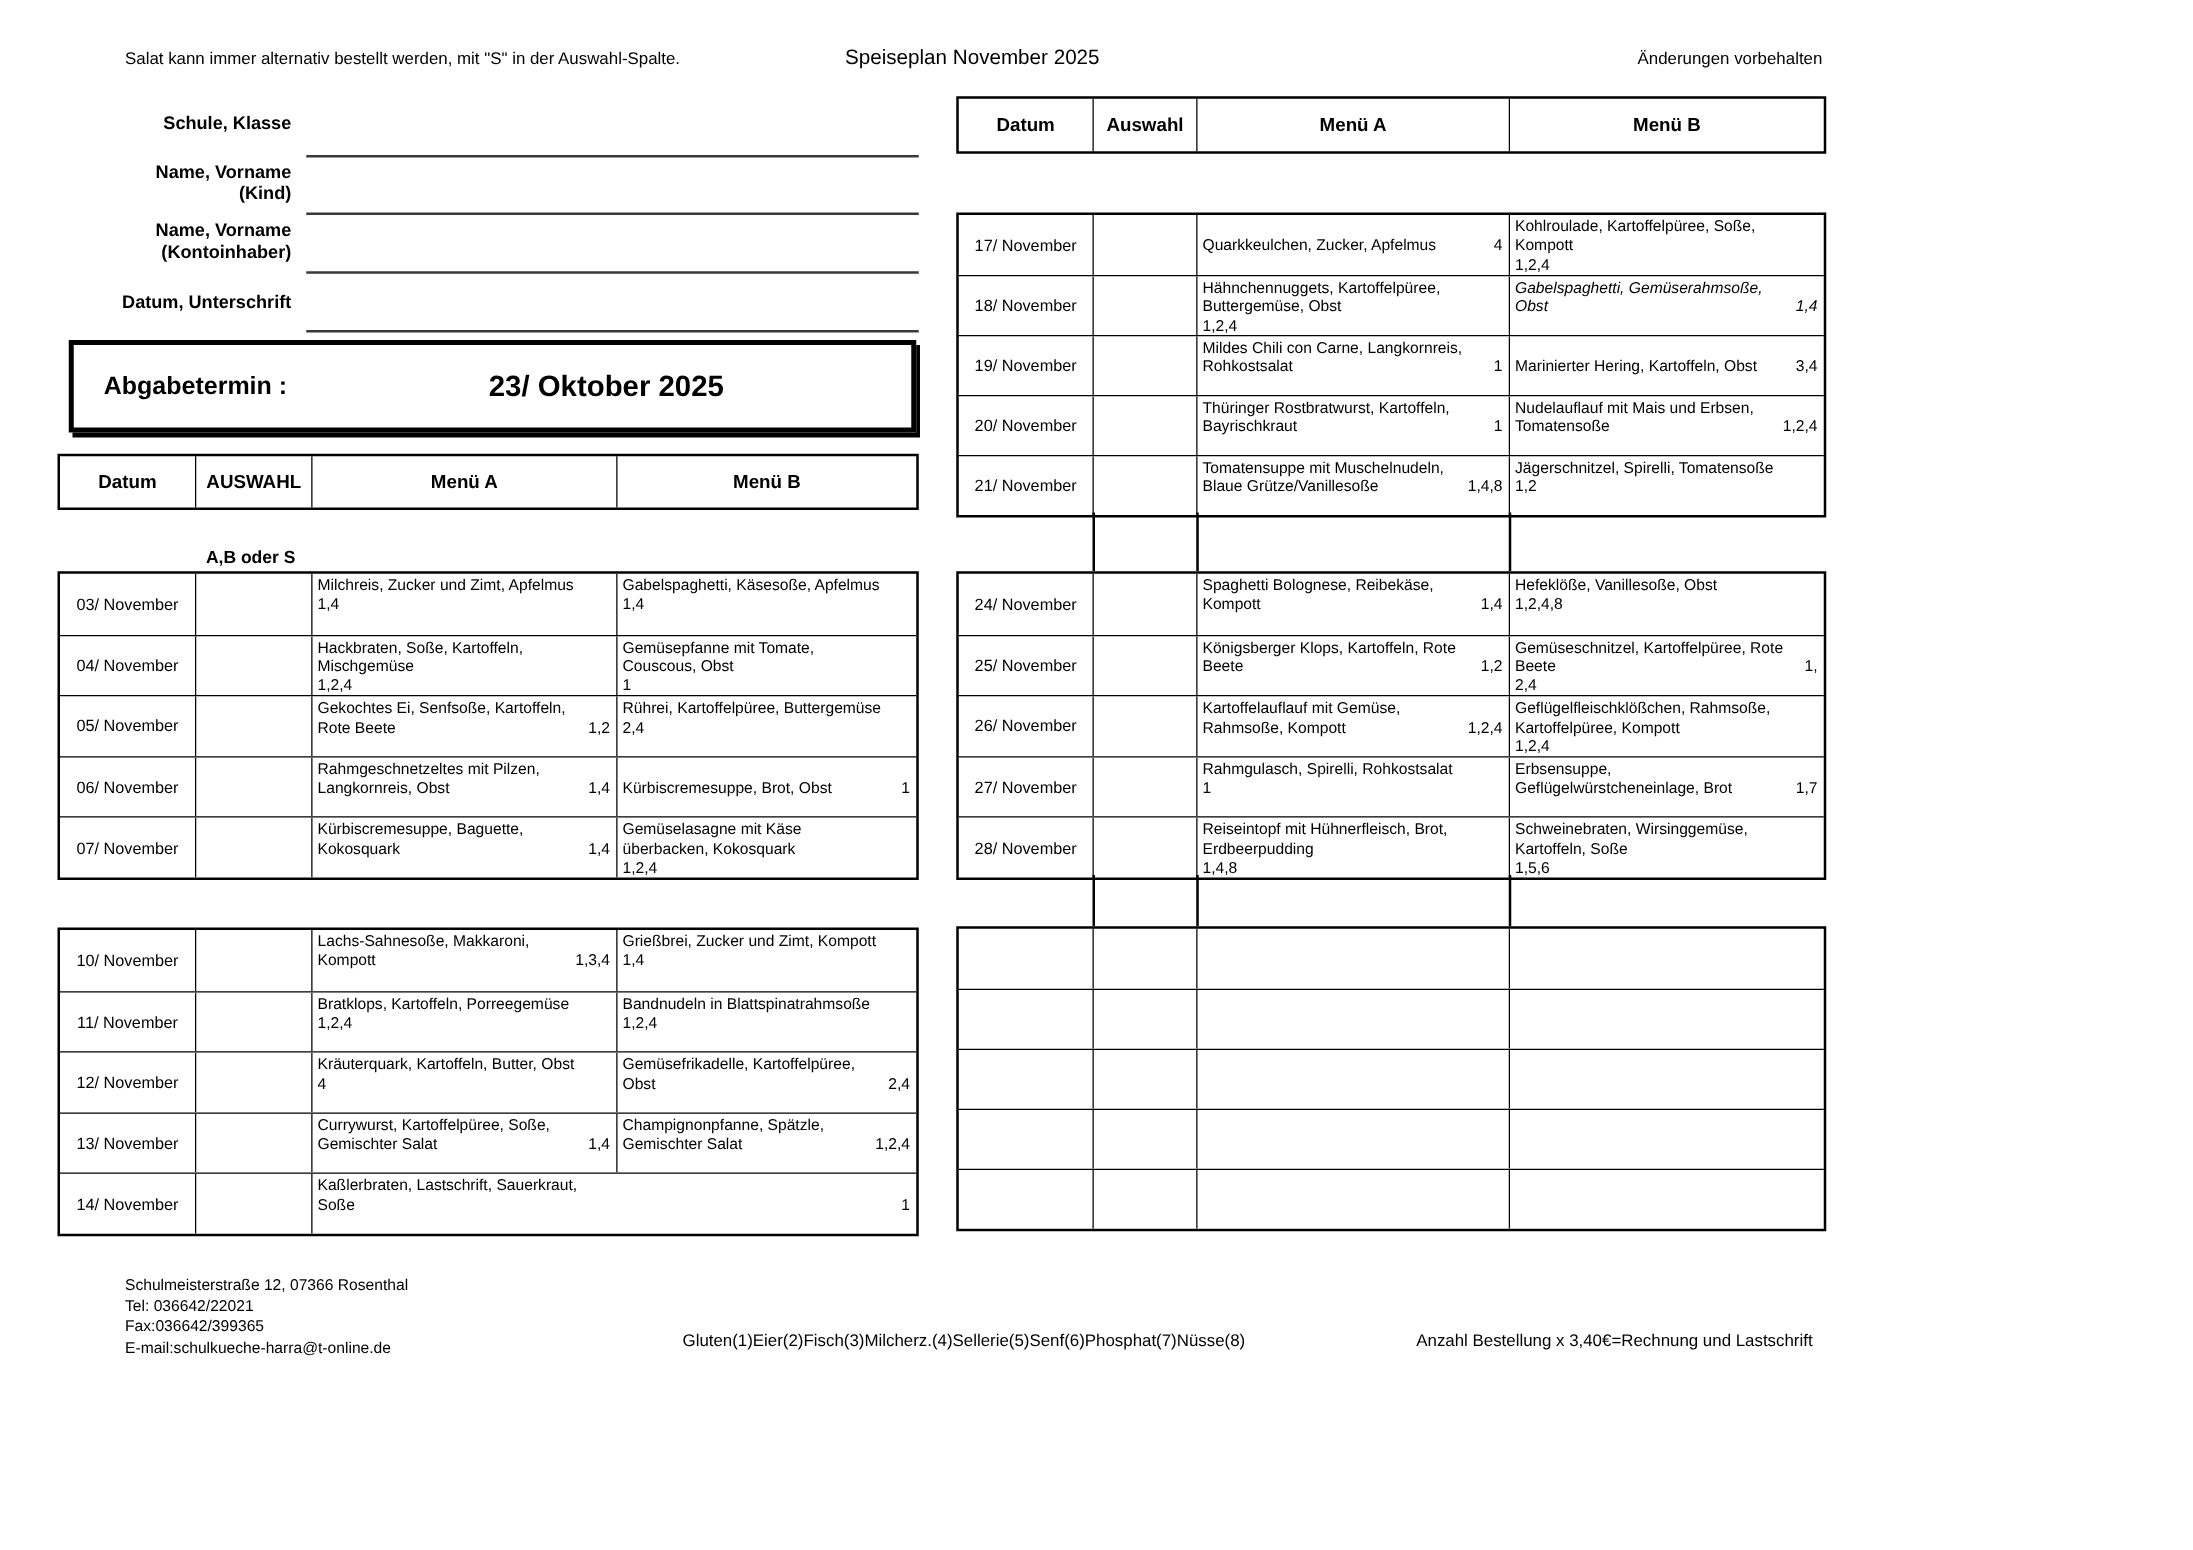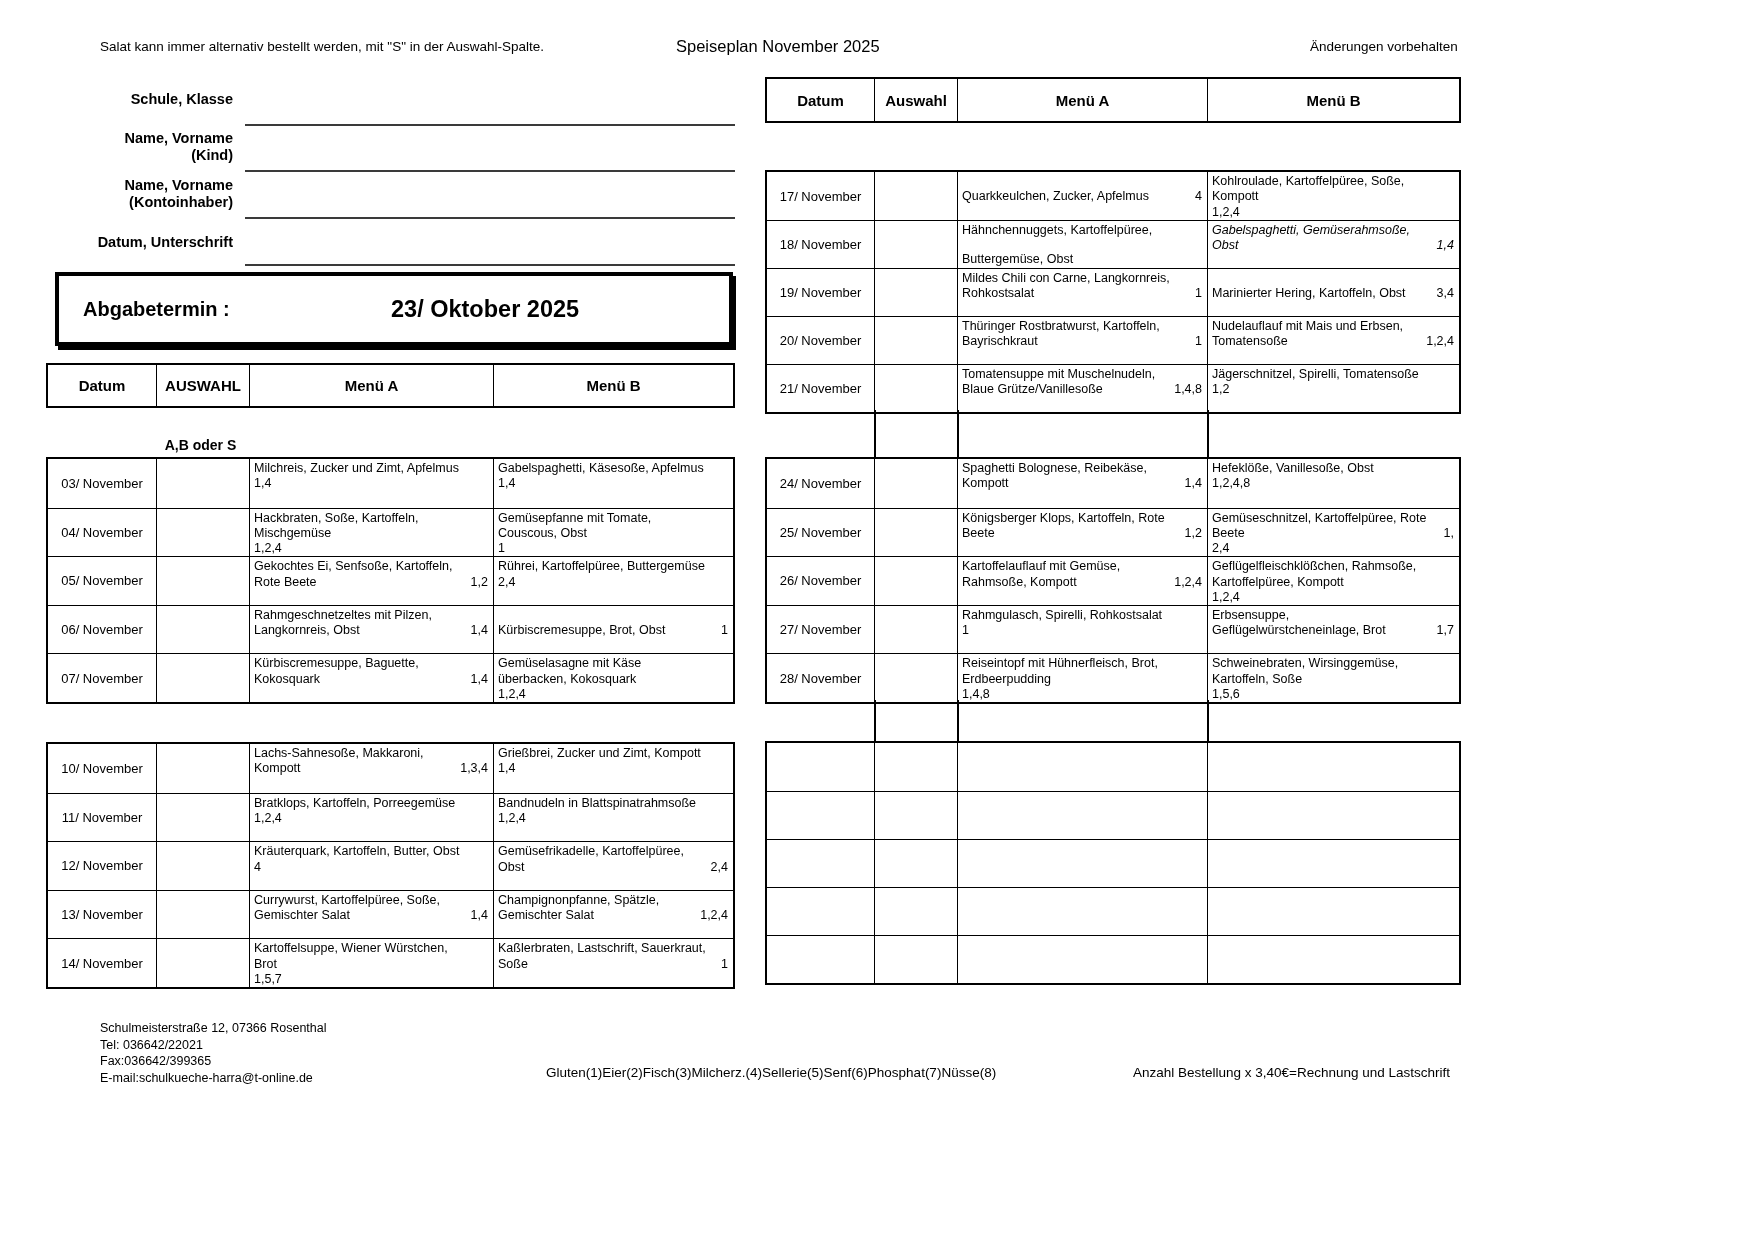--- a/index.html
+++ b/index.html
@@ -290,31 +290,20 @@
             <span>Gemischter Salat</span>
             <span class="m-right">1,2,4</span>
           </div>
         </div>
       </div>
       <div class="t-row" style="height: 48.6px;">
         <div class="t-cell c-date" style="width: 108px;">
           <span>14/ November</span>
         </div>
         <div class="t-cell" style="width: 93px;"></div>
-        <div class="c-menu t-cell" style="width: 244px;">
-          <div class="m-line">
-            <span>Kartoffelsuppe, Wiener Würstchen,</span>
-          </div>
-          <div class="m-line">
-            <span>Brot</span>
-          </div>
-          <div class="m-line">
-            <span>1,5,7</span>
-          </div>
-        </div>
         <div class="c-menu t-cell" style="width: 240px;">
           <div class="m-line">
             <span>Kaßlerbraten, Lastschrift, Sauerkraut,</span>
           </div>
           <div class="m-line">
             <span>Soße</span>
             <span class="m-right">1</span>
           </div>
         </div>
       </div>
@@ -349,21 +338,21 @@
           <div class="m-line">
             <span>1,2,4</span>
           </div>
         </div>
       </div>
       <div class="t-row" style="height: 48px;">
         <div class="t-cell c-date" style="width: 107px;">
           <span>18/ November</span>
         </div>
         <div class="t-cell" style="width: 83px;"></div>
-        <div class="c-menu t-cell" style="width: 250px; gap: 14px;">
+        <div class="c-menu t-cell" style="width: 250px;">
           <div class="m-line">
             <span>Hähnchennuggets, Kartoffelpüree,</span>
           </div>
           <div class="m-line">
             <span>Buttergemüse, Obst</span>
           </div>
           <div class="m-line">
             <span>1,2,4</span>
           </div>
         </div>

